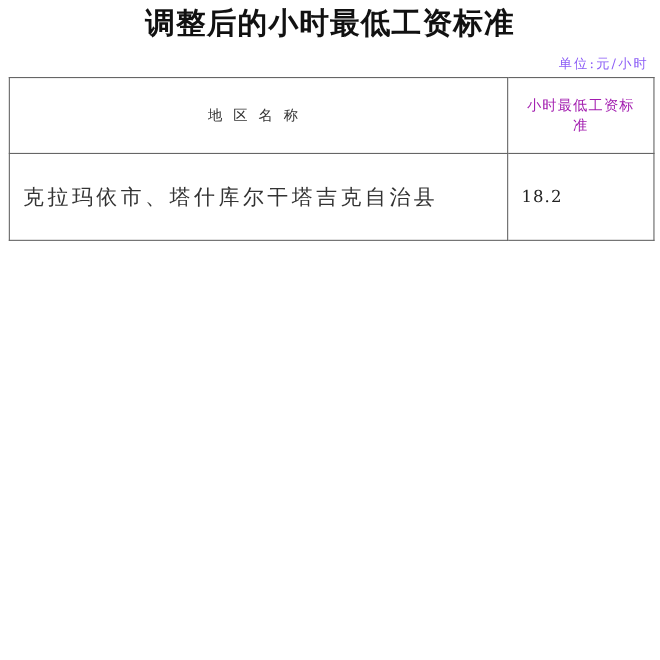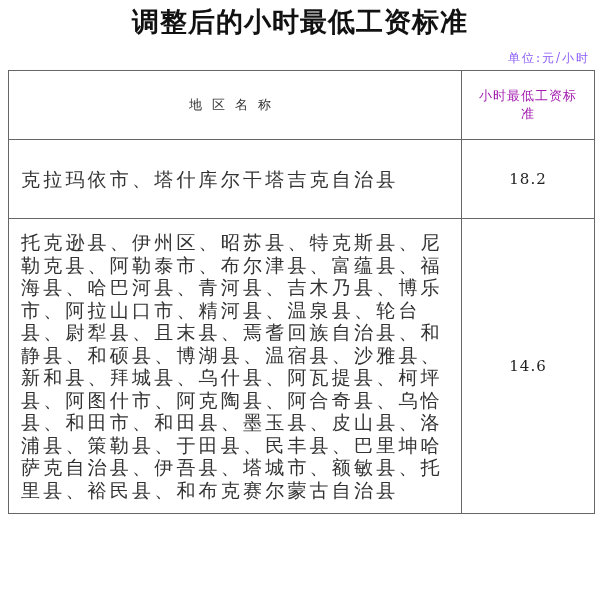--- a/index.html
+++ b/index.html
@@ -8,21 +8,21 @@
     .title { position: absolute; left: 0; top: 4px; width: 600px; text-align: center;
              font-size: 27px; font-weight: bold; letter-spacing: 1px; color: #111; line-height: 36px; }
     .unit { position: absolute; right: 10px; top: 50px; font-size: 12px; color: #8b5cf6; letter-spacing: 2px; margin-left: 16px; }
     table.wage { position: absolute; left: 8px; top: 70px; width: 586px; border-collapse: collapse; table-layout: fixed; }
     table.wage td, table.wage th { border: 1.5px solid #666; padding: 12px; font-weight: normal; }
     col.c1 { width: 453px; }
     col.c2 { width: 133px; }
     th.h-region { height: 44px; text-align: center; font-size: 13px; letter-spacing: 10px; color: #333; }
     th.h-wage { height: 44px; text-align: center; font-size: 13px; letter-spacing: 1px; color: #a21caf; }
     td.region { font-size: 19px; line-height: 22.5px; letter-spacing: 3.2px; padding: 0 4px 0 8px; color: #333; vertical-align: middle; }
-    td.value { text-align: center; font-size: 15px; letter-spacing: 1px; color: #222; vertical-align: middle; }
+    td.value { text-align: left; font-size: 15px; letter-spacing: 1px; color: #222; vertical-align: middle; }
     tr.r1 td { height: 54px; }
     tr.r2 td { height: 75px; }
     tr.r3 td { height: 130px; }
     tr.r4 td { height: 206px; }
   </style>
 </head>
 <body>
 
 <div class="title">调整后的小时最低工资标准</div>
 <div class="unit">单位:元/小时</div>
@@ -34,18 +34,14 @@
     </colgroup>
   <tbody>
       <tr>
     <th class="h-region">地区名称</th>
     <th class="h-wage">小时最低工资标准</th>
   </tr>
   <tr class="r1">
     <td class="region">克拉玛依市、塔什库尔干塔吉克自治县</td>
     <td class="value">18.2</td>
   </tr>
-  <tr class="r4">
-    <td class="region">托克逊县、伊州区、昭苏县、特克斯县、尼勒克县、阿勒泰市、布尔津县、富蕴县、福海县、哈巴河县、青河县、吉木乃县、博乐市、阿拉山口市、精河县、温泉县、轮台县、尉犁县、且末县、焉耆回族自治县、和静县、和硕县、博湖县、温宿县、沙雅县、新和县、拜城县、乌什县、阿瓦提县、柯坪县、阿图什市、阿克陶县、阿合奇县、乌恰县、和田市、和田县、墨玉县、皮山县、洛浦县、策勒县、于田县、民丰县、巴里坤哈萨克自治县、伊吾县、塔城市、额敏县、托里县、裕民县、和布克赛尔蒙古自治县</td>
-    <td class="value">14.6</td>
-  </tr>
 </tbody>
   </table>
 
 </body></html>

